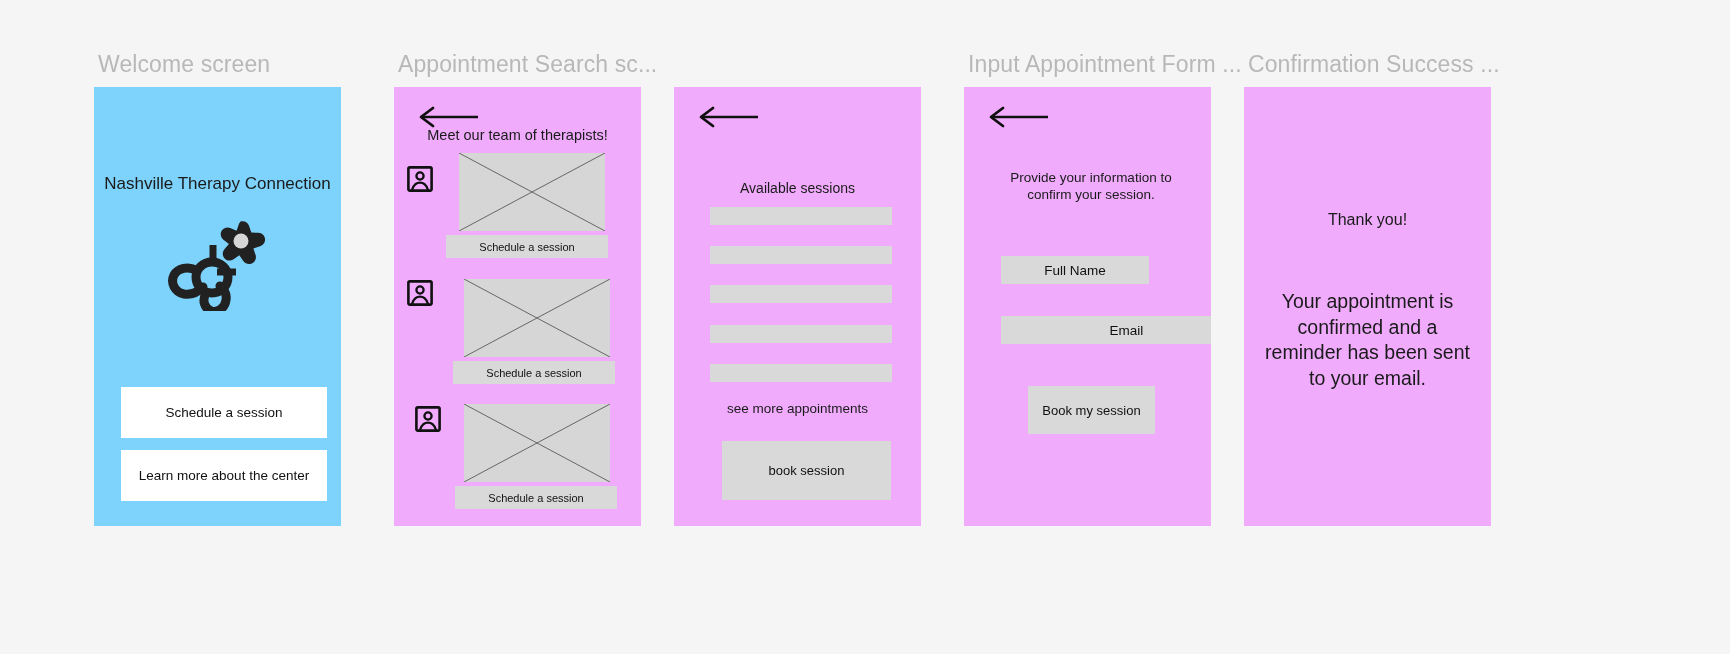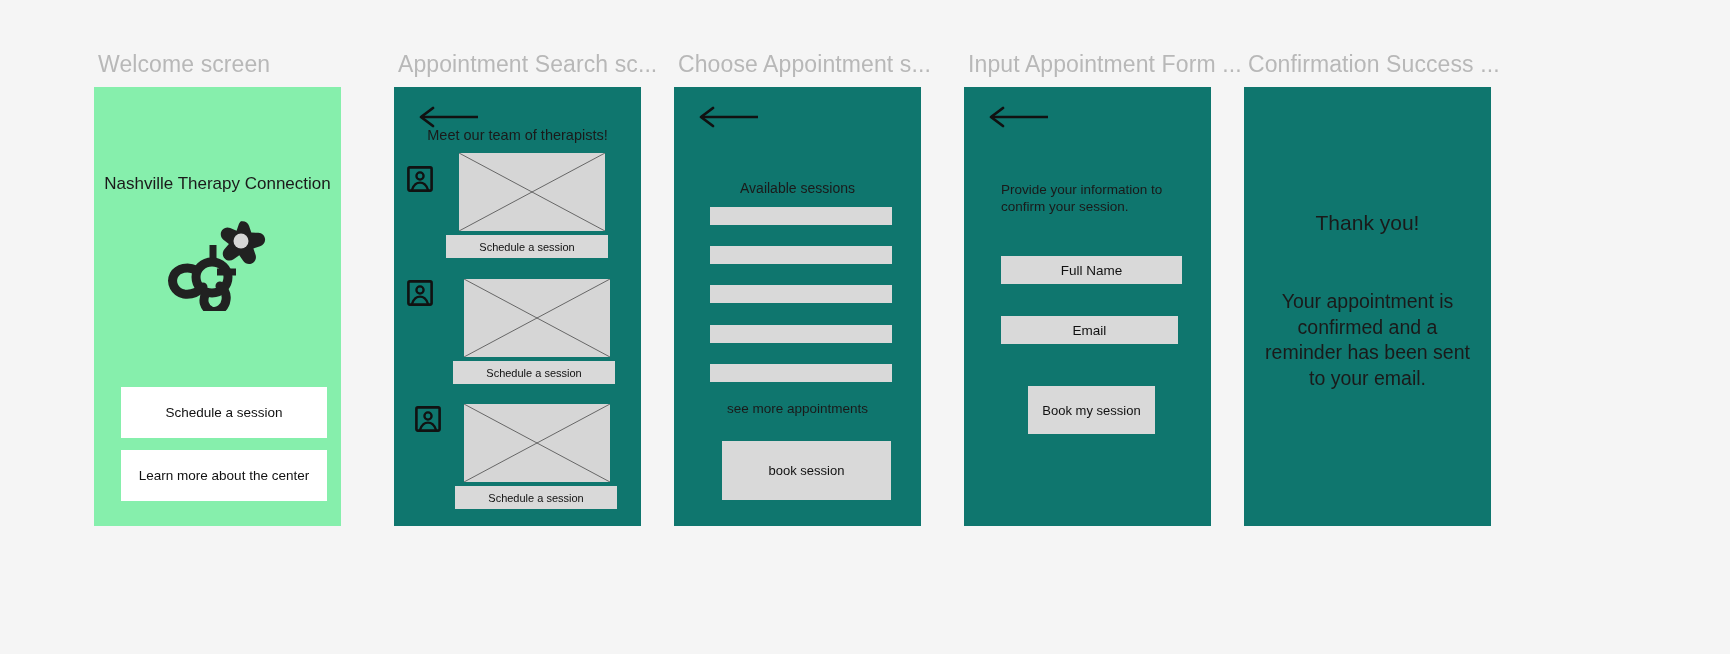--- a/index.html
+++ b/index.html
@@ -36,21 +36,21 @@
     position: absolute;
     top: 0;
     left: 0;
     width: 100%;
     height: 100%;
     overflow: hidden;
   }
 
   
   .f1 { left: 94px; top: 87px; width: 247px; height: 439px; }
-  .f1 .frame-body { background: #86efac; }
+  .f1 .frame-body { background: #7dd3fc; }
   .f1-title {
     position: absolute;
     top: 87px;
     left: 0;
     width: 100%;
     text-align: center;
     font-size: 17px;
     color: #1a1a1a;
   }
   .f1-logo {
@@ -70,21 +70,21 @@
     display: flex;
     align-items: center;
     justify-content: center;
     font-size: 13.5px;
     color: #111;
   }
   .f1-btn1 { top: 300px; }
   .f1-btn2 { top: 363px; text-align: center; }
 
   
-  .white .frame-body { background: #0f766e; }
+  .white .frame-body { background: #f0abfc; }
   .back-arrow {
     position: absolute;
     left: 22px;
     top: 19px;
   }
   .placeholder-img {
     position: absolute;
     background: #d6d6d6;
   }
   .placeholder-img svg {
@@ -137,37 +137,36 @@
   }
 
   
   .f4 { left: 964px; top: 87px; width: 247px; height: 439px; }
   .f4 .intro {
     position: absolute;
     top: 82px; left: 37px; width: 180px;
     font-size: 13.5px;
     line-height: 1.28;
     color: #1a1a1a;
-    text-align: left;
-    margin-top: 12px;
+    text-align: center;
   }
   .f4 .field {
-    left: 37px; width: 181px; height: 28px; font-size: 13.5px;
+    left: 37px; width: 148px; height: 28px; font-size: 13.5px;
   }
   .f4 .field1 { top: 169px; }
-  .f4 .field2 { top: 229px; left: 37px; width: 177px; }
+  .f4 .field2 { top: 229px; left: 37px; width: 177px; padding-left: 37px; }
   .f4 .submit {
     left: 64px; top: 299px; width: 127px; height: 48px; font-size: 13px;
   }
 
   
   .f5 { left: 1244px; top: 87px; width: 247px; height: 439px; }
   .f5 .thanks {
     top: 124px; left: 0; width: 100%;
-    font-size: 21px;
+    font-size: 16px;
   }
   .f5 .msg {
     top: 192px; left: 14px; width: 219px;
     font-size: 19.5px;
     line-height: 1.32;
     margin-top: 10px;
   }
 </style>
 </head>
 <body>
@@ -263,21 +262,20 @@
           <line x1="0" y1="0" x2="146" y2="78" stroke="#4a4a4a" stroke-width="0.8" vector-effect="non-scaling-stroke"></line>
           <line x1="146" y1="0" x2="0" y2="78" stroke="#4a4a4a" stroke-width="0.8" vector-effect="non-scaling-stroke"></line>
         </svg>
       </div>
       <div class="grey-btn row-btn" style="left:61px; top:399px;">Schedule a session</div>
 
     </div>
   </div>
 
   <div class="frame f3 white">
-    <div class="frame-title">Choose Appointment s...</div>
     <div class="frame-body">
 
       <span class="back-arrow">
         <svg width="64" height="22" viewBox="0 0 64 22">
           <line x1="6" y1="11" x2="62" y2="11" stroke="#111" stroke-width="2.6"></line>
           <polyline points="17,2 5,11 17,20" fill="none" stroke="#111" stroke-width="2.8" stroke-linecap="round" stroke-linejoin="round"></polyline>
         </svg>
       </span>
 
       <div class="centered-text heading">Available sessions</div>

